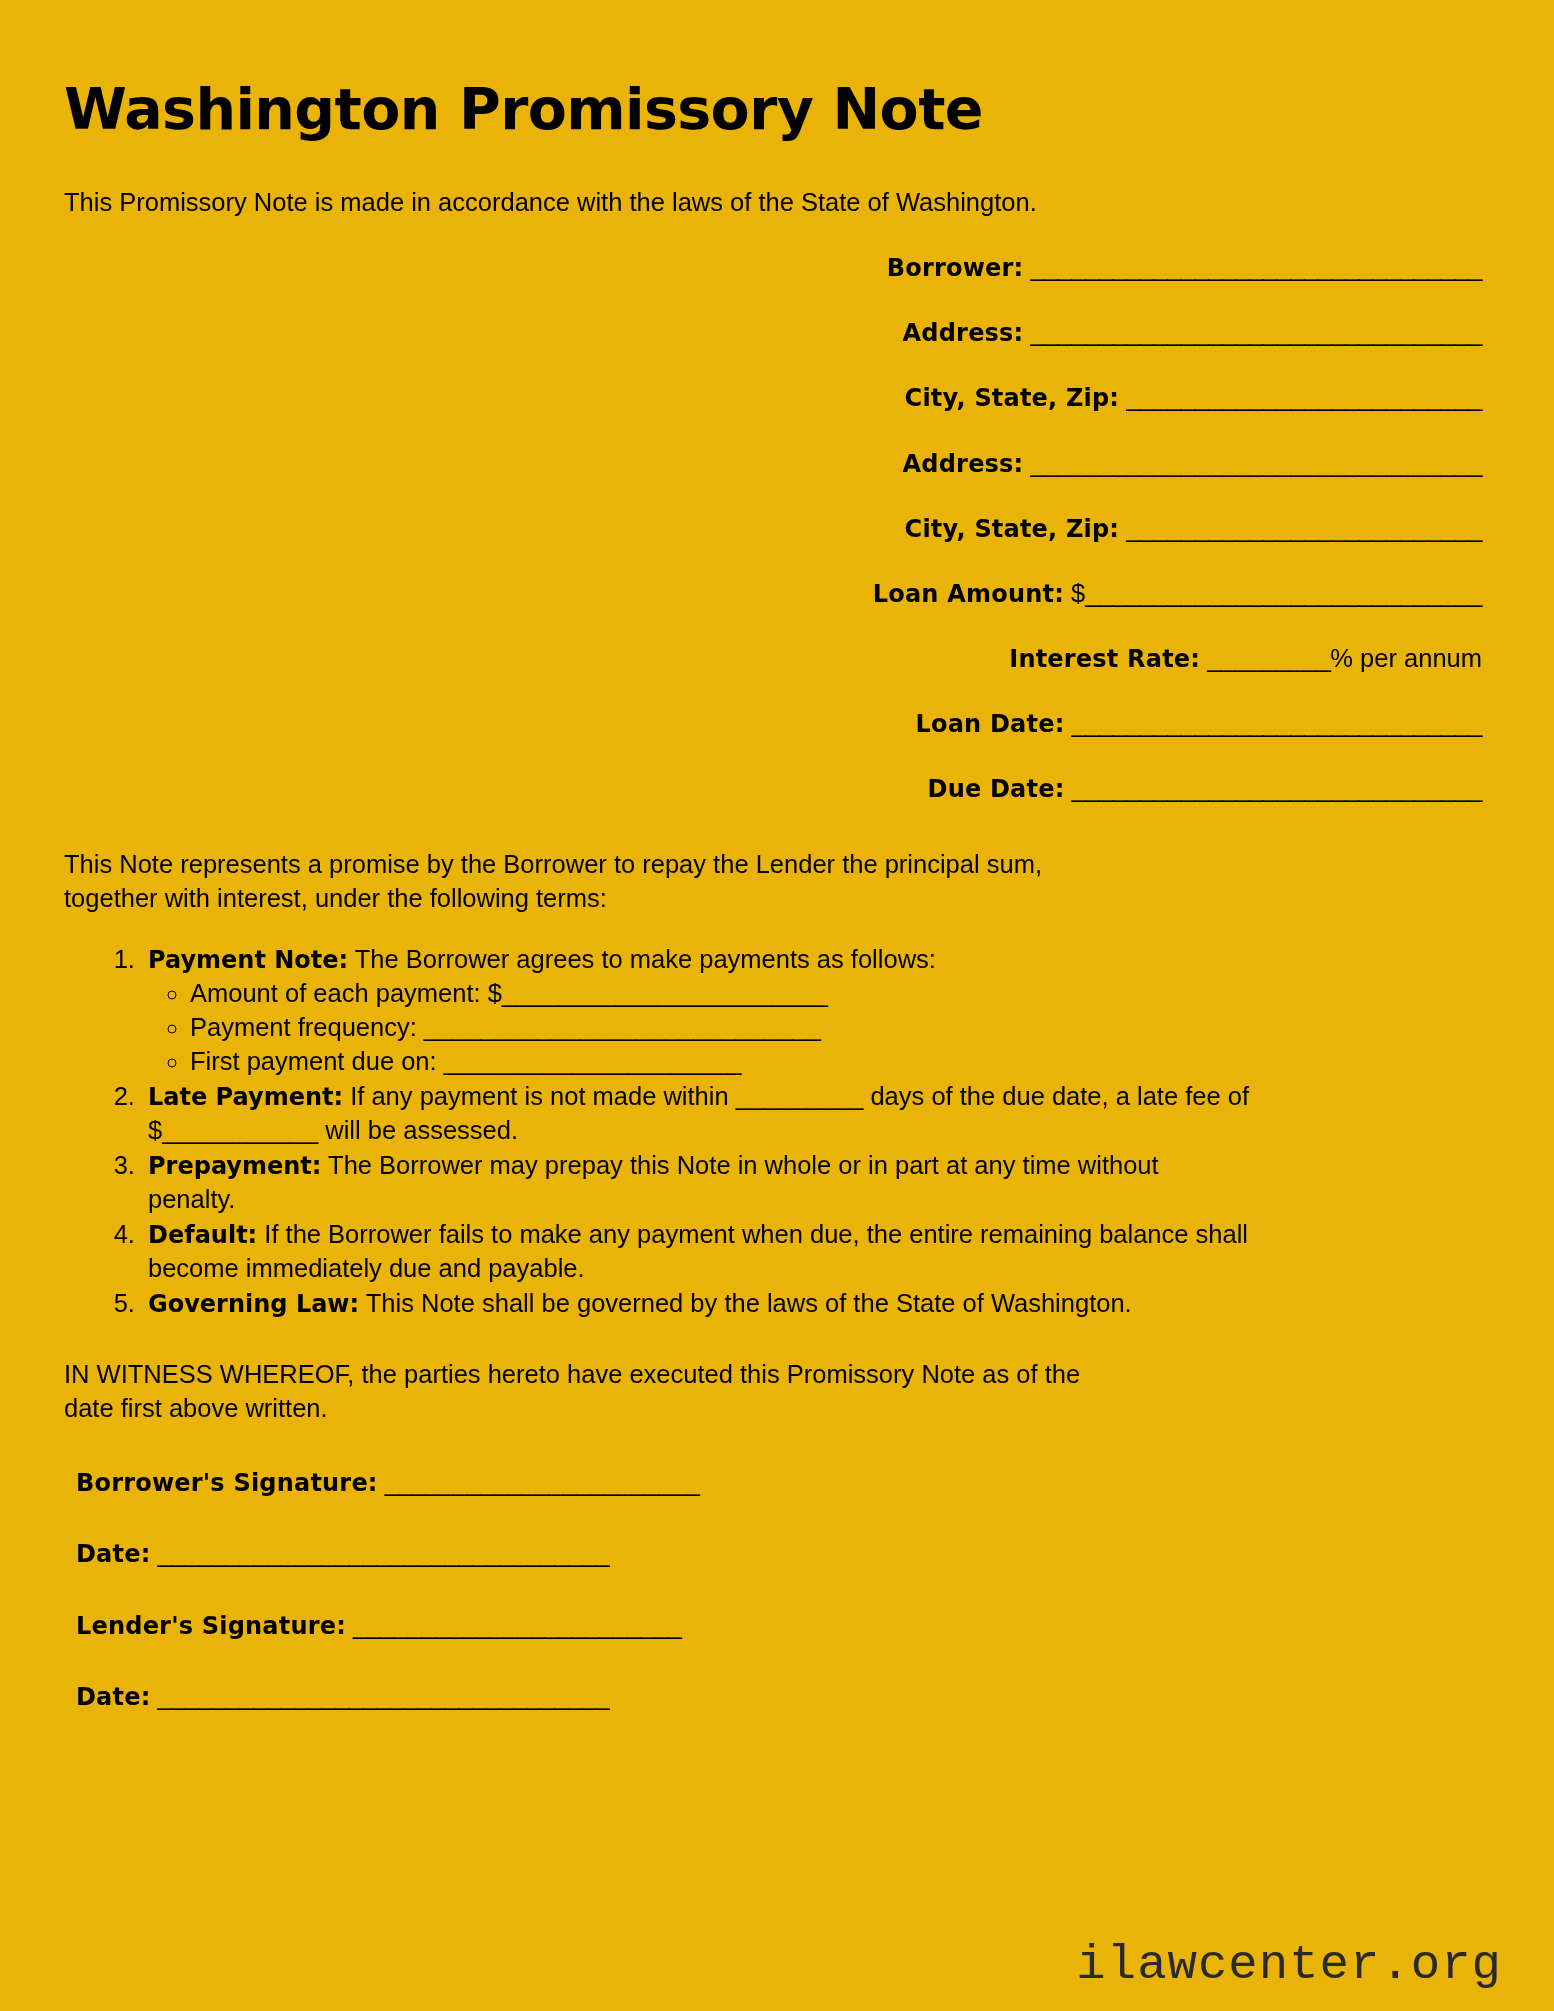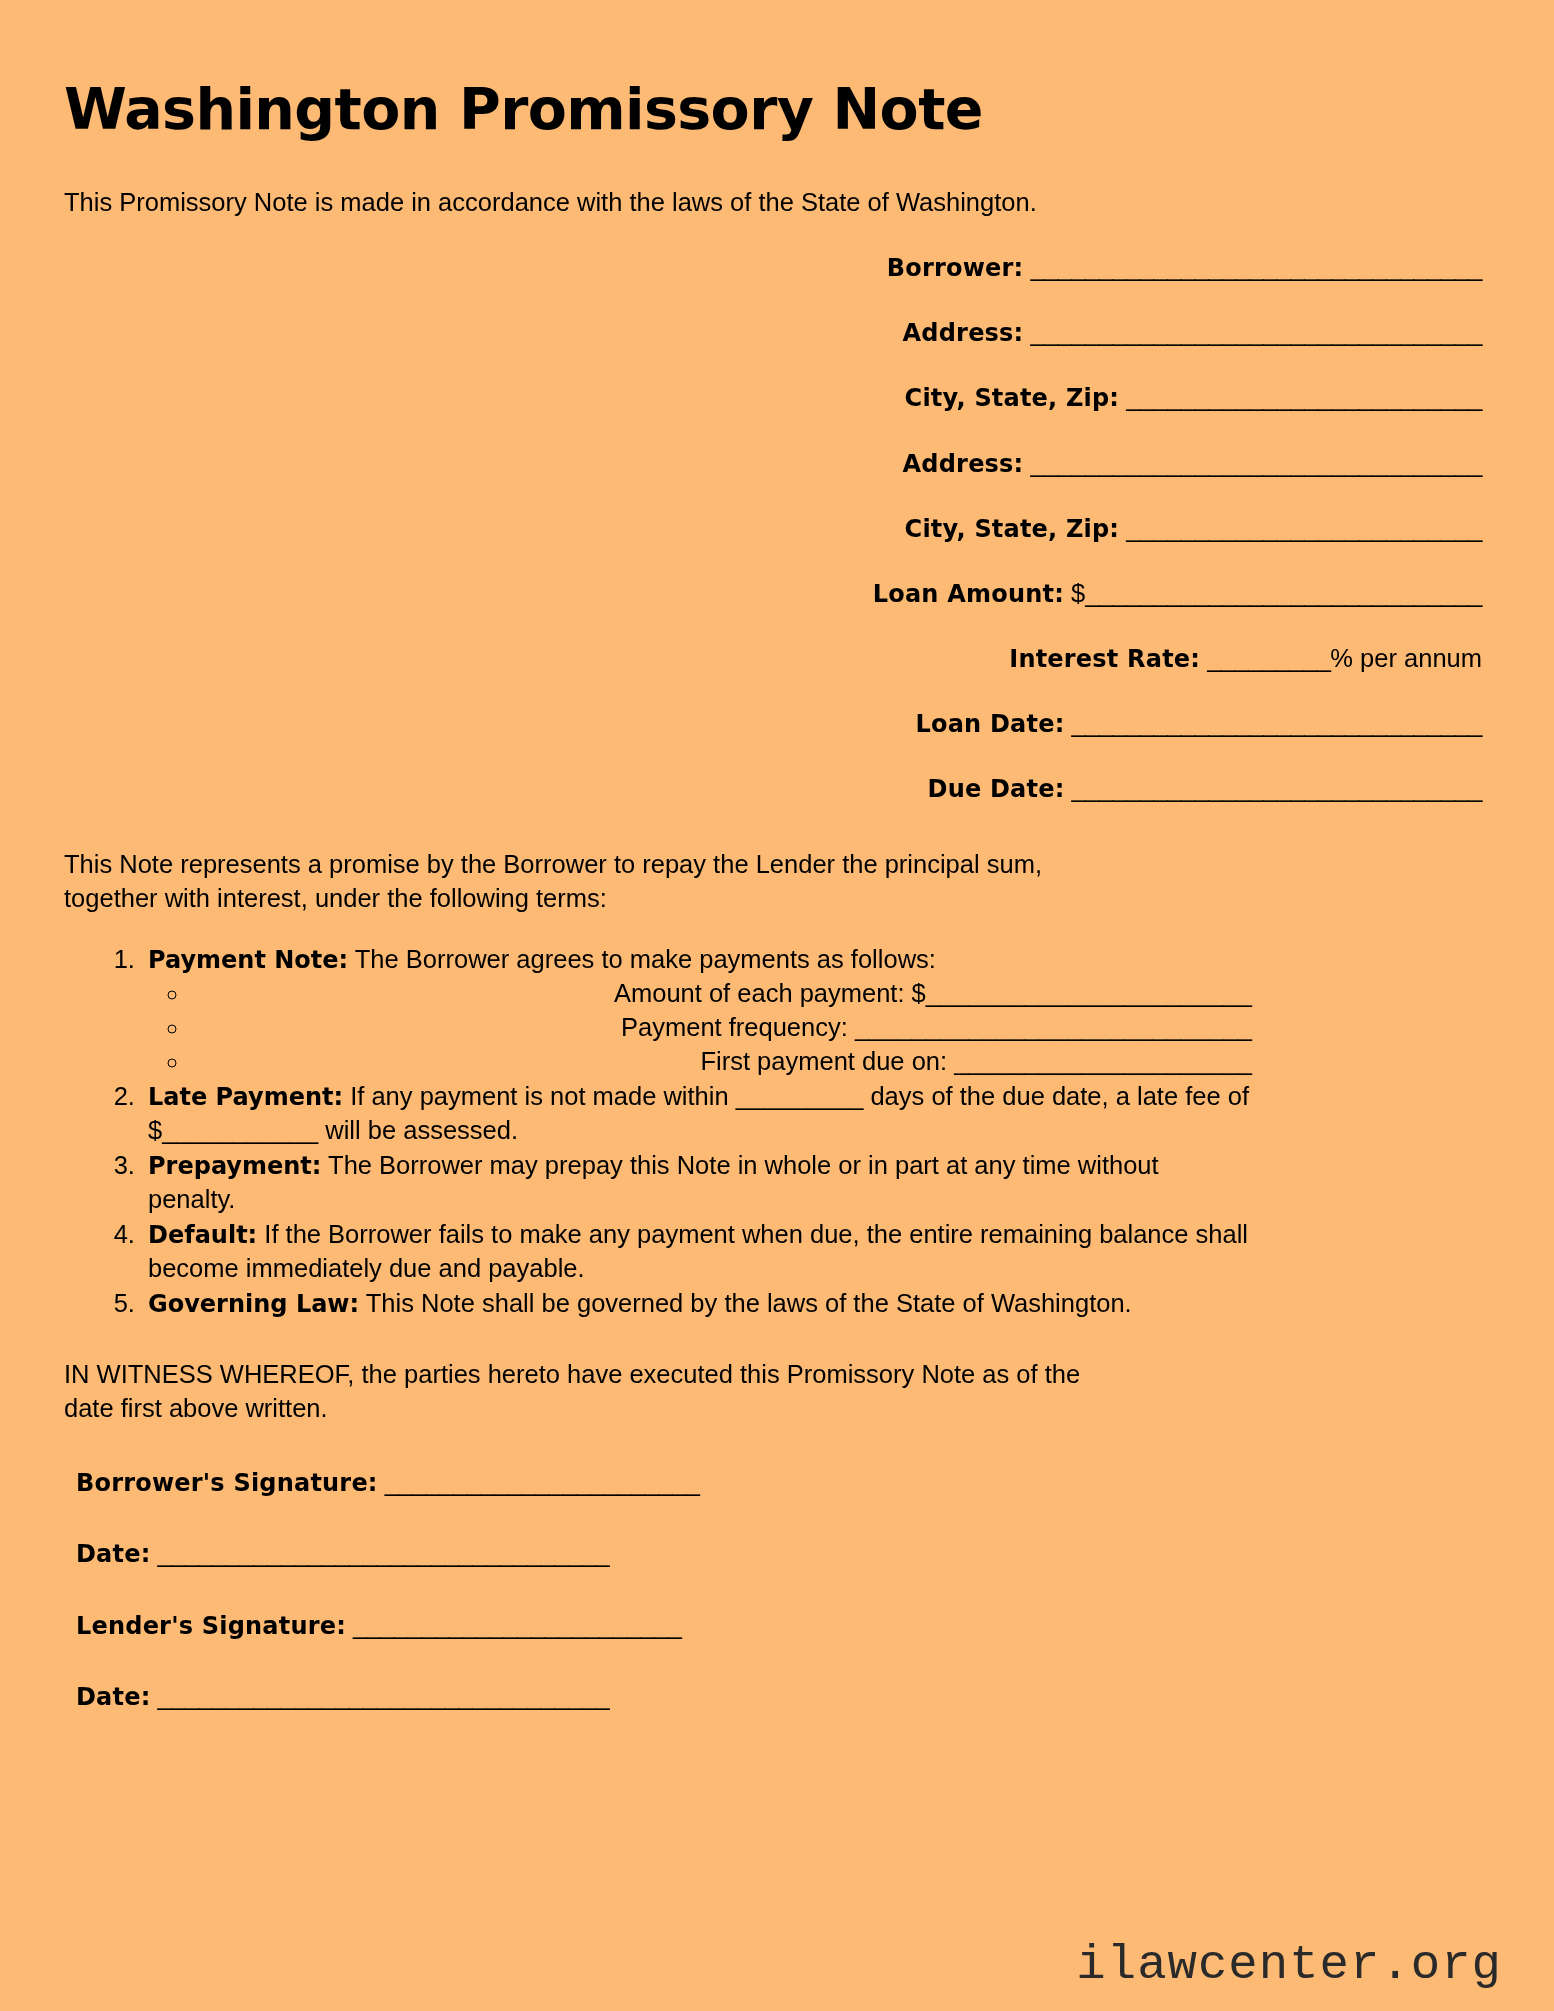--- a/index.html
+++ b/index.html
@@ -5,21 +5,21 @@
 <style>
   html, body {
     margin: 0;
     padding: 0;
     background: #ffffff;
   }
   .page {
     position: relative;
     width: 1554px;
     height: 2011px;
-    background: #fdba74;
+    background: #eab308;
     box-sizing: border-box;
     padding: 64px 72px 0 64px;
     font-family: "Liberation Sans", sans-serif;
     color: #000000;
     overflow: hidden;
   }
   .doc-title {
     font-family: "DejaVu Sans", sans-serif;
     font-weight: bold;
     font-size: 57px;
@@ -74,21 +74,20 @@
   }
   ol.terms > li > .term-lbl {
     font-weight: bold;
     font-family: "DejaVu Sans", sans-serif;
     font-size: 24px;
   }
   ul.sub {
     list-style-type: circle;
     margin: 0 0 0 0;
     padding-left: 42px;
-    text-align: right;
   }
   ul.sub > li {
     margin: 0;
   }
   .witness {
     font-size: 25.5px;
     line-height: 1.33;
     margin: 38px 0 0 0;
     max-width: 1060px;
   }

